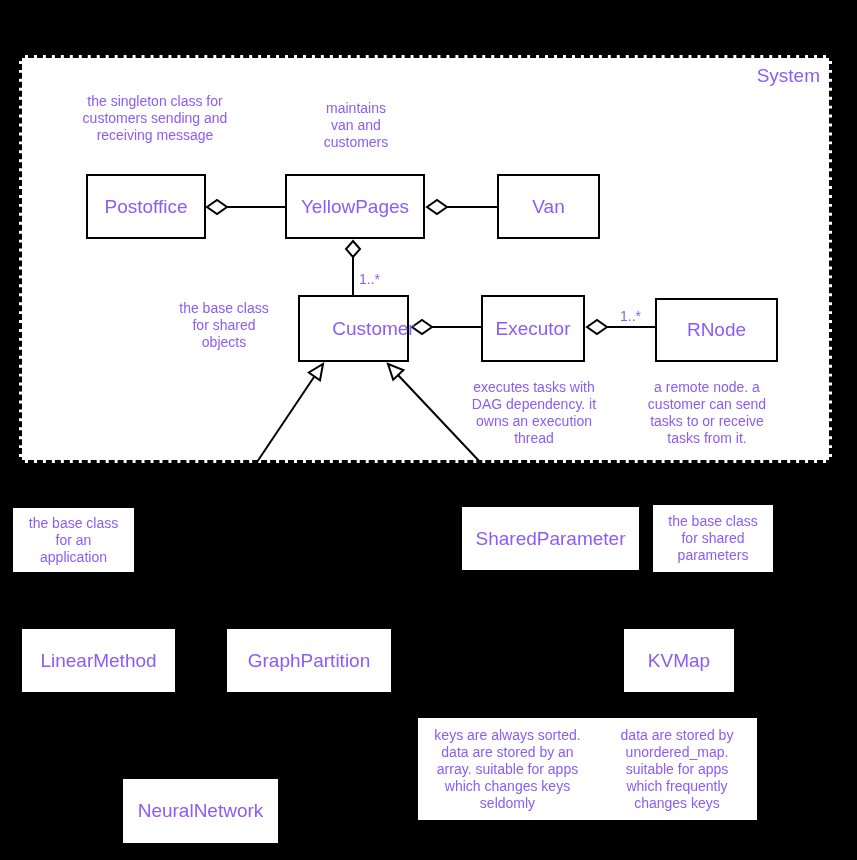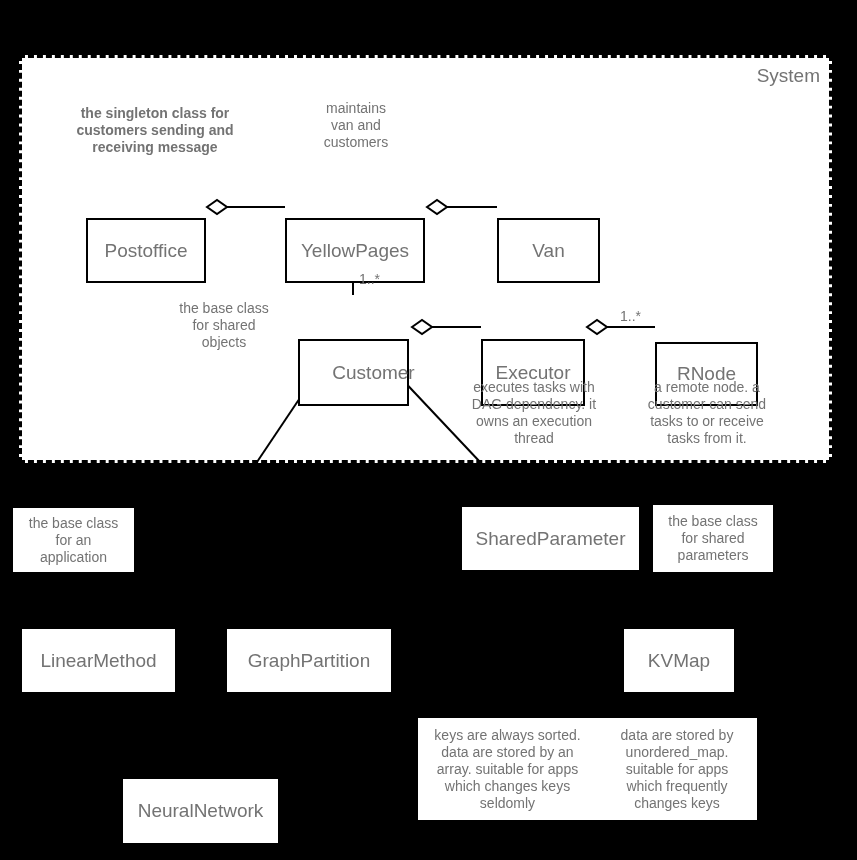--- a/index.html
+++ b/index.html
@@ -7,21 +7,21 @@
     padding: 0;
     background: #000;
   }
   .canvas {
     position: relative;
     width: 857px;
     height: 860px;
     background: #000;
     overflow: hidden;
     font-family: "Liberation Sans", sans-serif;
-    color: #737373;
+    color: #8b5cf6;
   }
   .system {
     position: absolute;
     left: 19px;
     top: 55px;
     width: 813px;
     height: 408px;
     background: #fff;
     border: 3px dashed #000;
     box-sizing: border-box;
@@ -45,21 +45,21 @@
     position: absolute;
     background: #fff;
     box-sizing: border-box;
     display: flex;
     align-items: center;
     justify-content: center;
     font-size: 19px;
     text-align: center;
     white-space: nowrap;
   }
-  .cls.bordered { border: 2px solid #000; margin-top: 44px; }
+  .cls.bordered { border: 2px solid #000; }
   .note {
     position: absolute;
     box-sizing: border-box;
     display: flex;
     align-items: center;
     justify-content: center;
     font-size: 14px;
     line-height: 17px;
     text-align: center;
     white-space: pre-line;
@@ -69,23 +69,23 @@
     position: absolute;
     font-size: 14px;
     line-height: 16px;
   }
   
   .pos-postoffice   { left: 86px;  top: 174px; width: 120px; height: 65px; }
   .pos-yellowpages  { left: 285px; top: 174px; width: 140px; height: 65px; }
   .pos-van          { left: 497px; top: 174px; width: 103px; height: 65px; }
   .pos-customer     { left: 298px; top: 295px; width: 111px; height: 67px; padding-left: 40px; }
   .pos-executor     { left: 481px; top: 295px; width: 104px; height: 67px; }
-  .pos-rnode        { left: 655px; top: 298px; width: 103px; height: 64px; }
-  
-  .pos-note-postoffice  { left: 65px;  top: 104px;  width: 180px; height: 52px; font-weight: bold; }
+  .pos-rnode        { left: 655px; top: 298px; width: 123px; height: 64px; }
+  
+  .pos-note-postoffice  { left: 65px;  top: 92px;  width: 180px; height: 52px; }
   .pos-note-yellowpages { left: 306px; top: 99px;  width: 100px; height: 52px; }
   .pos-note-van         { left: 499px; top: 99px;  width: 100px; height: 52px; }
   .pos-note-customer    { left: 164px; top: 299px; width: 120px; height: 52px; }
   .pos-note-executor    { left: 464px; top: 379px; width: 140px; height: 68px; }
   .pos-note-rnode       { left: 637px; top: 379px; width: 140px; height: 68px; }
   
   .pos-mult-1 { left: 359px; top: 271px; }
   .pos-mult-2 { left: 620px; top: 308px; }
   
   .pos-app            { left: 146px; top: 509px; width: 110px; height: 61px; }

